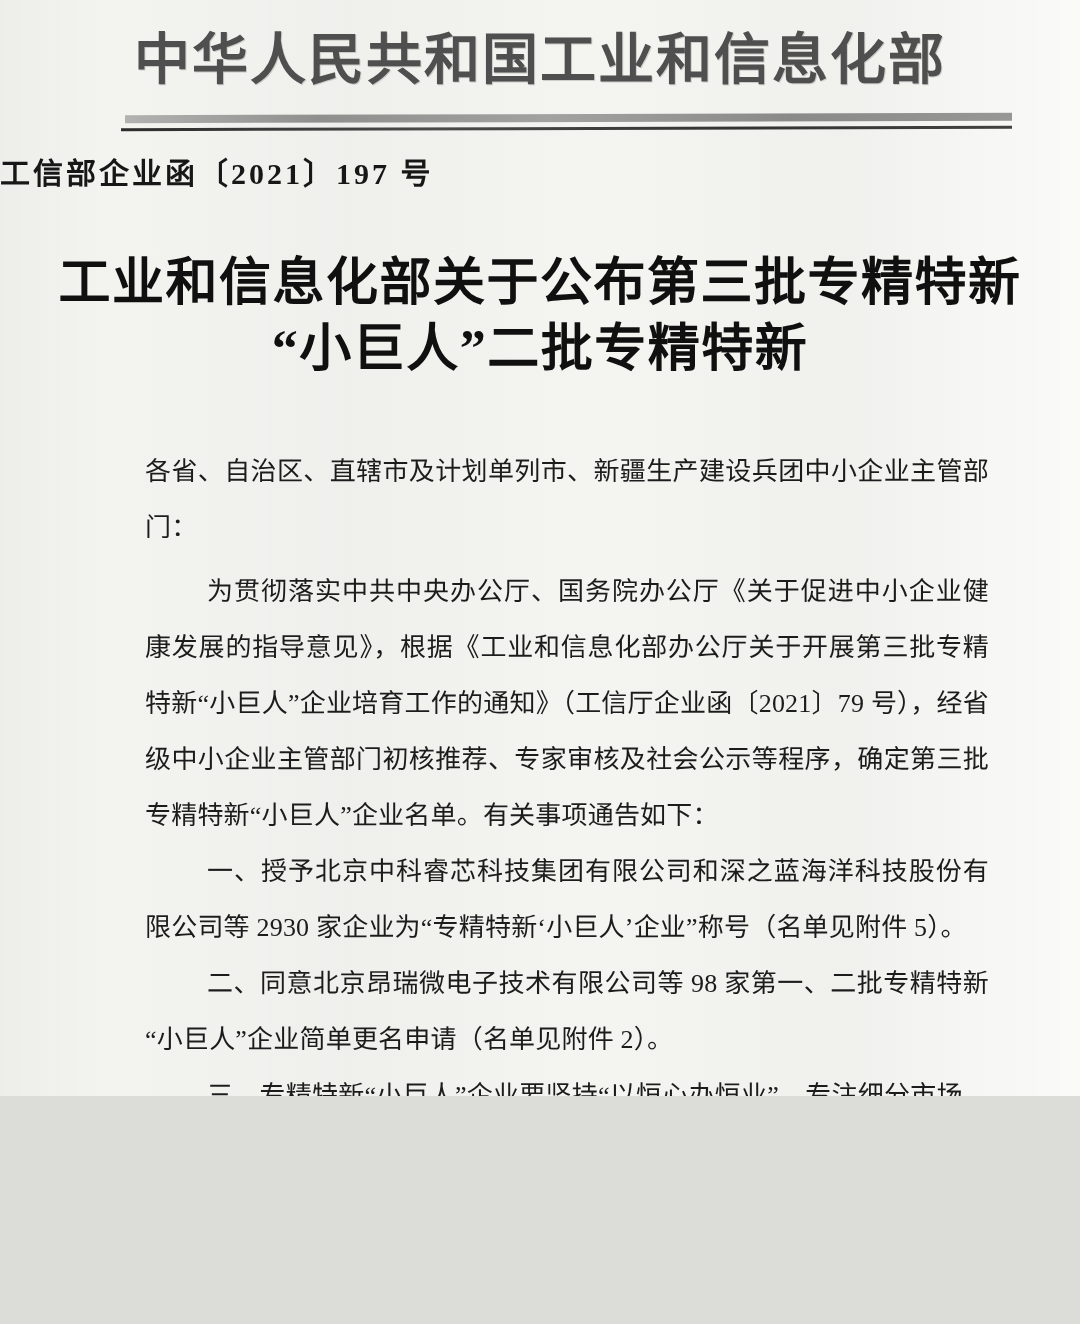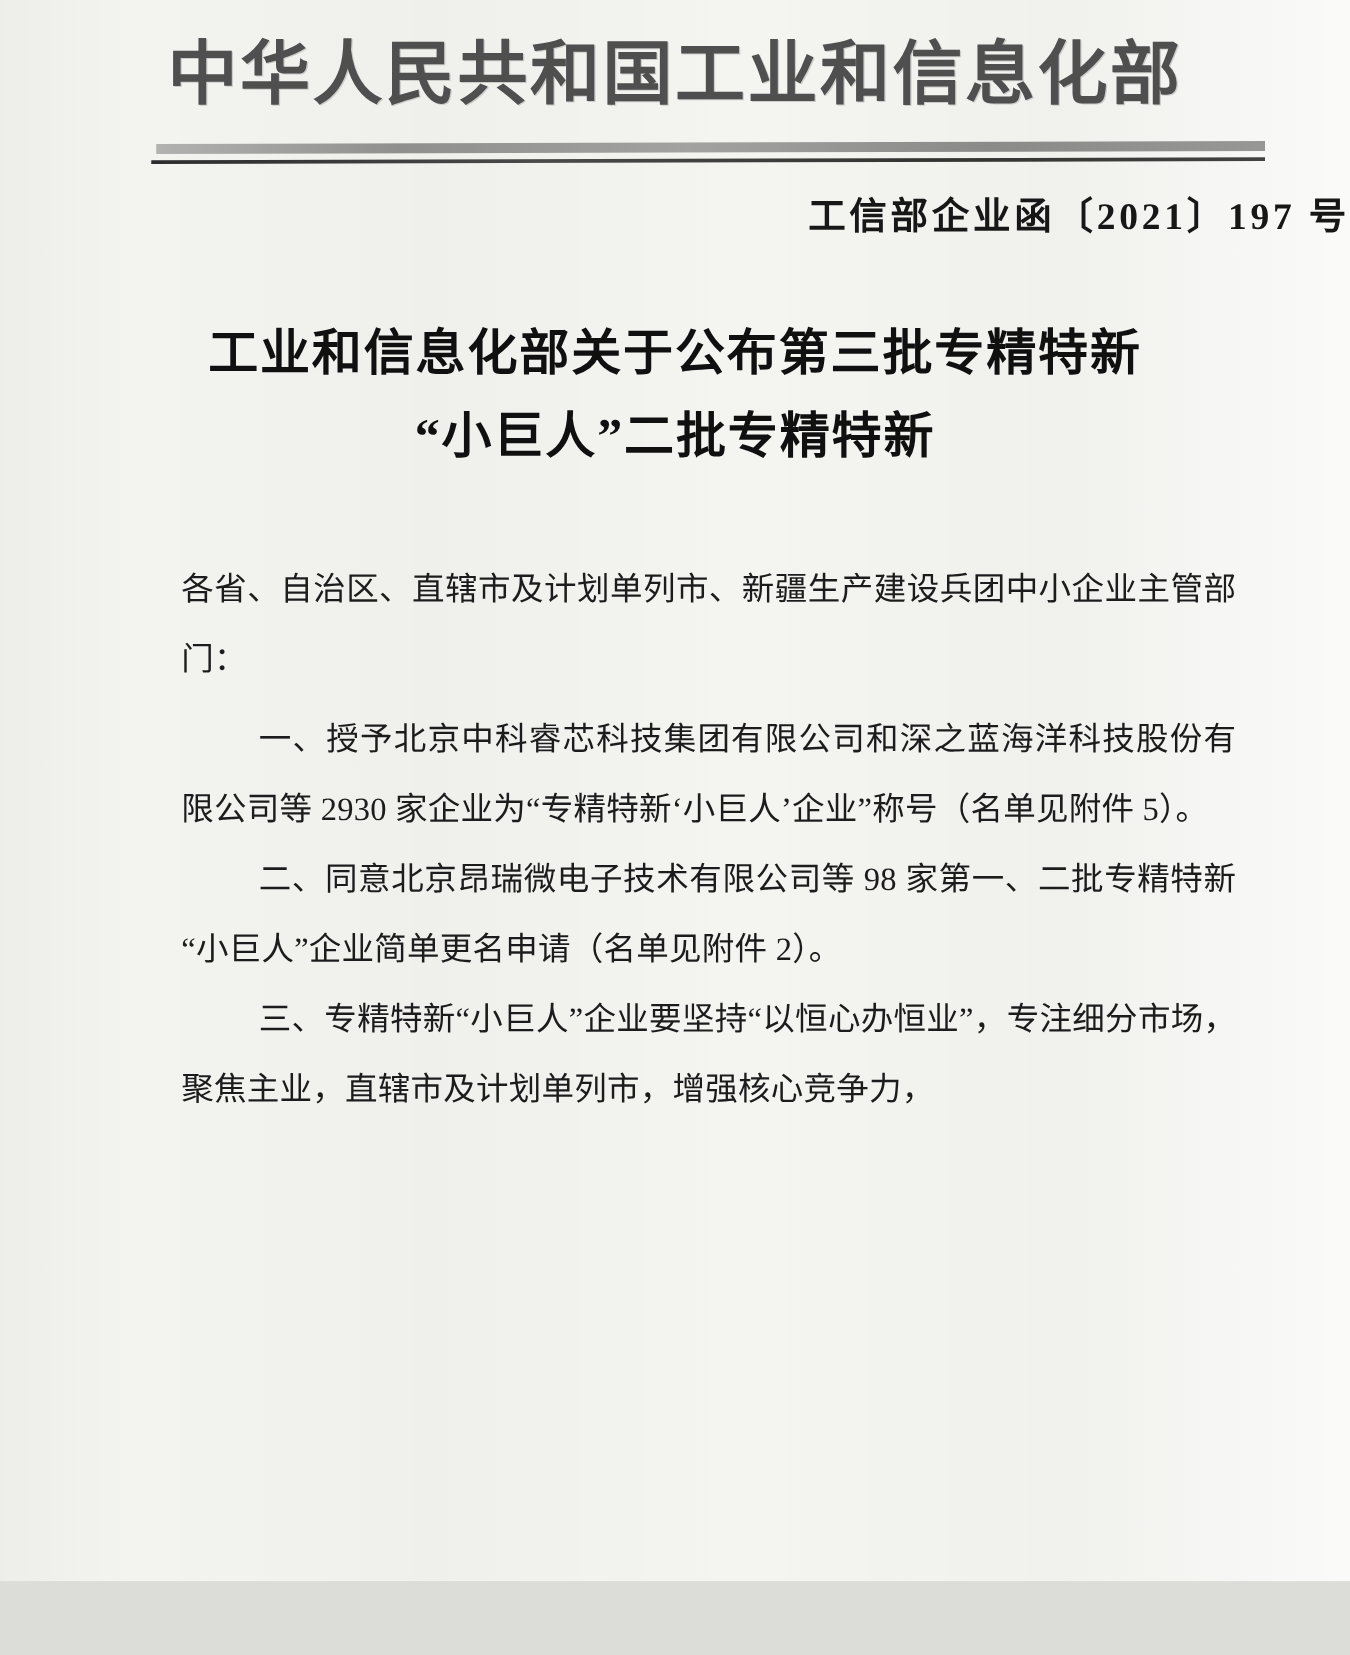--- a/index.html
+++ b/index.html
@@ -3,21 +3,21 @@
 <meta charset="utf-8">
 <style>
   html, body {
     margin: 0;
     padding: 0;
     background: #dcdcd8;
   }
   .page {
     position: relative;
     width: 1080px;
-    height: 1265px;
+    height: 1096px;
     margin: 0 auto;
     overflow: hidden;
     background:
       linear-gradient(90deg,
         rgba(0,0,0,0.030) 0%,
         rgba(0,0,0,0.008) 10%,
         rgba(0,0,0,0.022) 32%,
         rgba(0,0,0,0.004) 55%,
         rgba(0,0,0,0.018) 78%,
         rgba(255,255,255,0.30) 95%,
@@ -48,32 +48,33 @@
   }
   .rule-thin {
     height: 3px;
     margin-top: 5px;
     margin-left: -4px;
     background: linear-gradient(90deg, #2c2c2c, #4a4a48 35%, #333331 70%, #424240);
   }
   
   .doc-number {
     margin-top: 24px;
-    text-align: right;
+    padding-right: 80px;
+    text-align: left;
     font-size: 30px;
     line-height: 40px;
     font-weight: 700;
     letter-spacing: 3px;
     color: #171717;
   }
   
   .notice-title {
     margin: 56px 0 0 0;
     text-align: center;
-    font-size: 40px;
+    font-size: 52px;
     line-height: 66px;
     font-weight: 800;
     letter-spacing: 1.5px;
     color: #101010;
   }
   .notice-title .title-line { display: block; }
   
   .body-text {
     margin: 62px 0 0 145px;
     width: 844px;
@@ -103,18 +104,19 @@
 
   <div class="doc-number">工信部企业函〔2021〕197 号</div>
 
   <h1 class="notice-title">
     <span class="title-line">工业和信息化部关于公布第三批专精特新</span>
     <span class="title-line">“小巨人”二批专精特新</span>
   </h1>
 
   <main class="body-text">
     <p class="para salutation">各省、自治区、直辖市及计划单列市、新疆生产建设兵团中小企业主管部门：</p>
+    <p class="para indent">为贯彻落实中共中央办公厅、国务院办公厅《关于促进中小企业健康发展的指导意见》，根据《工业和信息化部办公厅关于开展第三批专精特新“小巨人”企业培育工作的通知》（工信厅企业函〔2021〕79 号），经省级中小企业主管部门初核推荐、专家审核及社会公示等程序，确定第三批专精特新“小巨人”企业名单。有关事项通告如下：</p>
     <p class="para indent">一、授予北京中科睿芯科技集团有限公司和深之蓝海洋科技股份有限公司等 2930 家企业为“专精特新‘小巨人’企业”称号（名单见附件 5）。</p>
     <p class="para indent">二、同意北京昂瑞微电子技术有限公司等 98 家第一、二批专精特新“小巨人”企业简单更名申请（名单见附件 2）。</p>
     <p class="para indent">三、专精特新“小巨人”企业要坚持“以恒心办恒业”，专注细分市场，聚焦主业，直辖市及计划单列市，增强核心竞争力，</p>
   </main>
 
 </div>
 
 </body></html>

